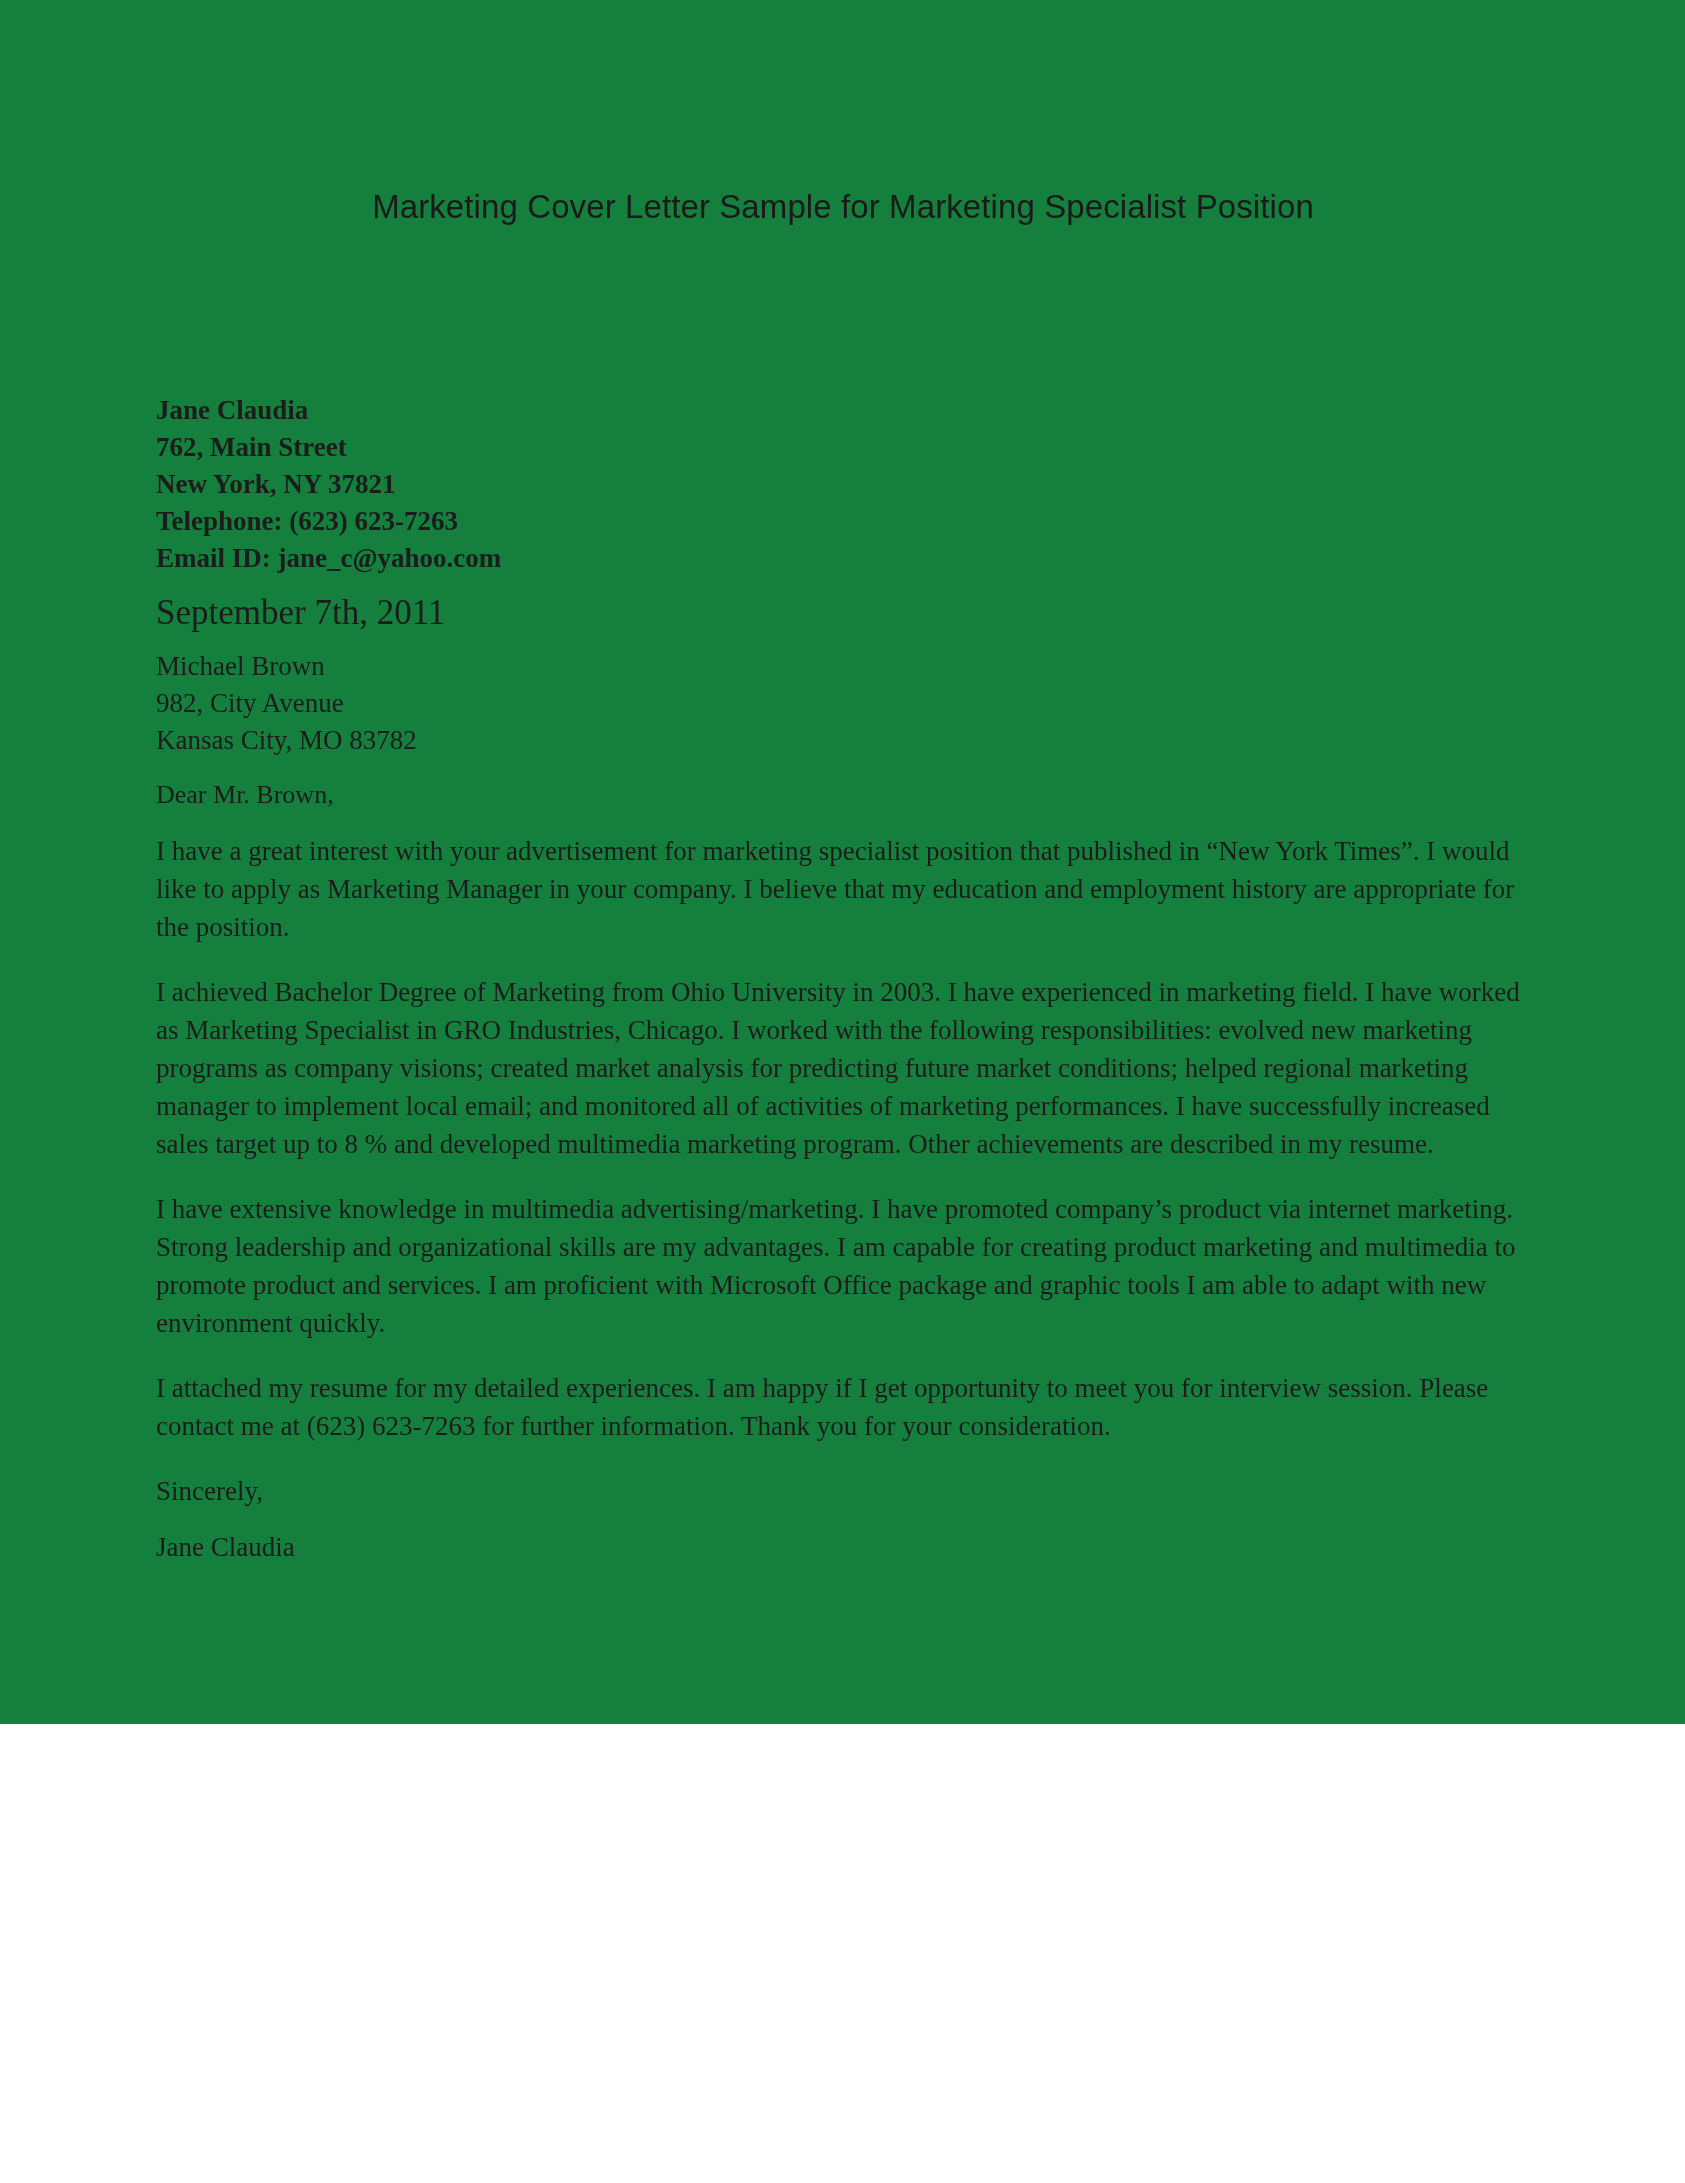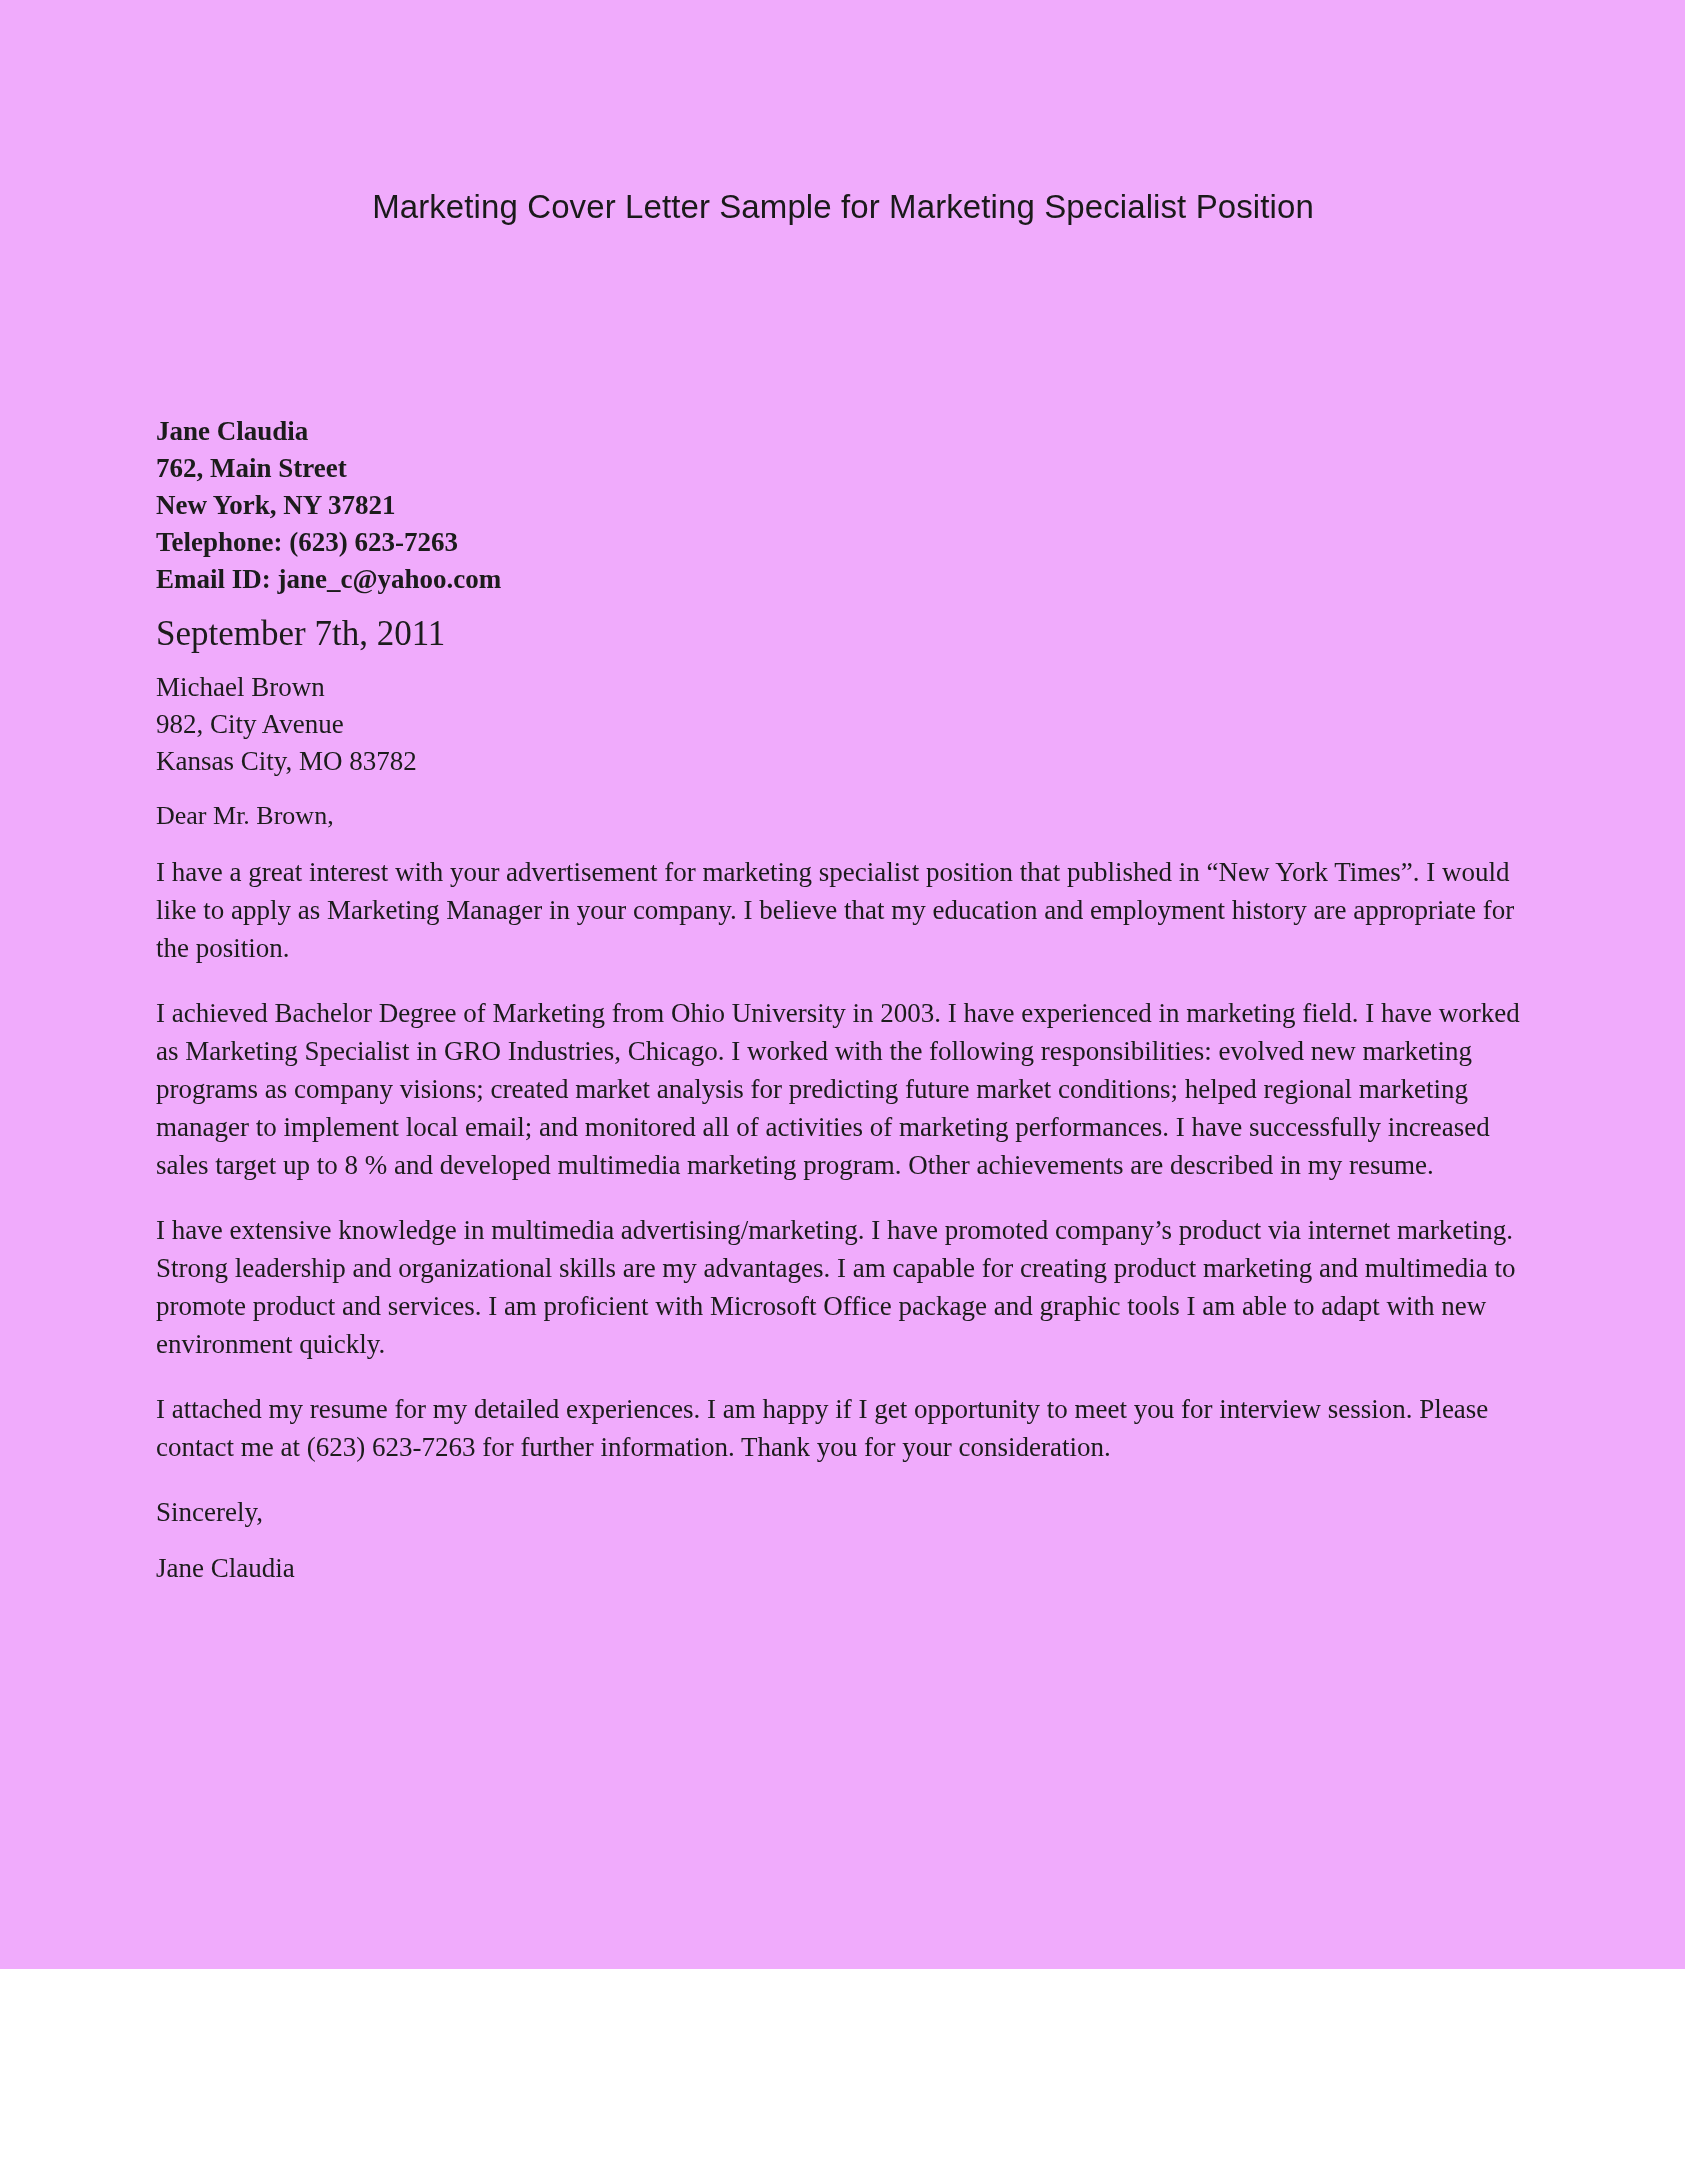--- a/index.html
+++ b/index.html
@@ -4,22 +4,22 @@
 <style>
   html, body {
     margin: 0;
     padding: 0;
     background: #ffffff;
   }
 
   .page {
     position: relative;
     width: 1686px;
-    height: 1969px;
-    background: #f0abfc;
+    height: 1724px;
+    background: #15803d;
     overflow: hidden;
     box-sizing: border-box;
   }
 
   
   .doc-title {
     position: absolute;
     left: 0;
     top: 188px;
     width: 1686px;
@@ -30,21 +30,21 @@
     color: #1a1a1a;
     letter-spacing: 0.1px;
     line-height: 1.15;
     white-space: nowrap;
   }
 
   
   .letter {
     position: absolute;
     left: 156px;
-    top: 413px;
+    top: 392px;
     width: 1371px;
     font-family: "Liberation Serif", "DejaVu Serif", serif;
     color: #1c1c1c;
   }
 
   
   .sender-block {
     font-size: 27px;
     font-weight: 700;
     line-height: 37px;

